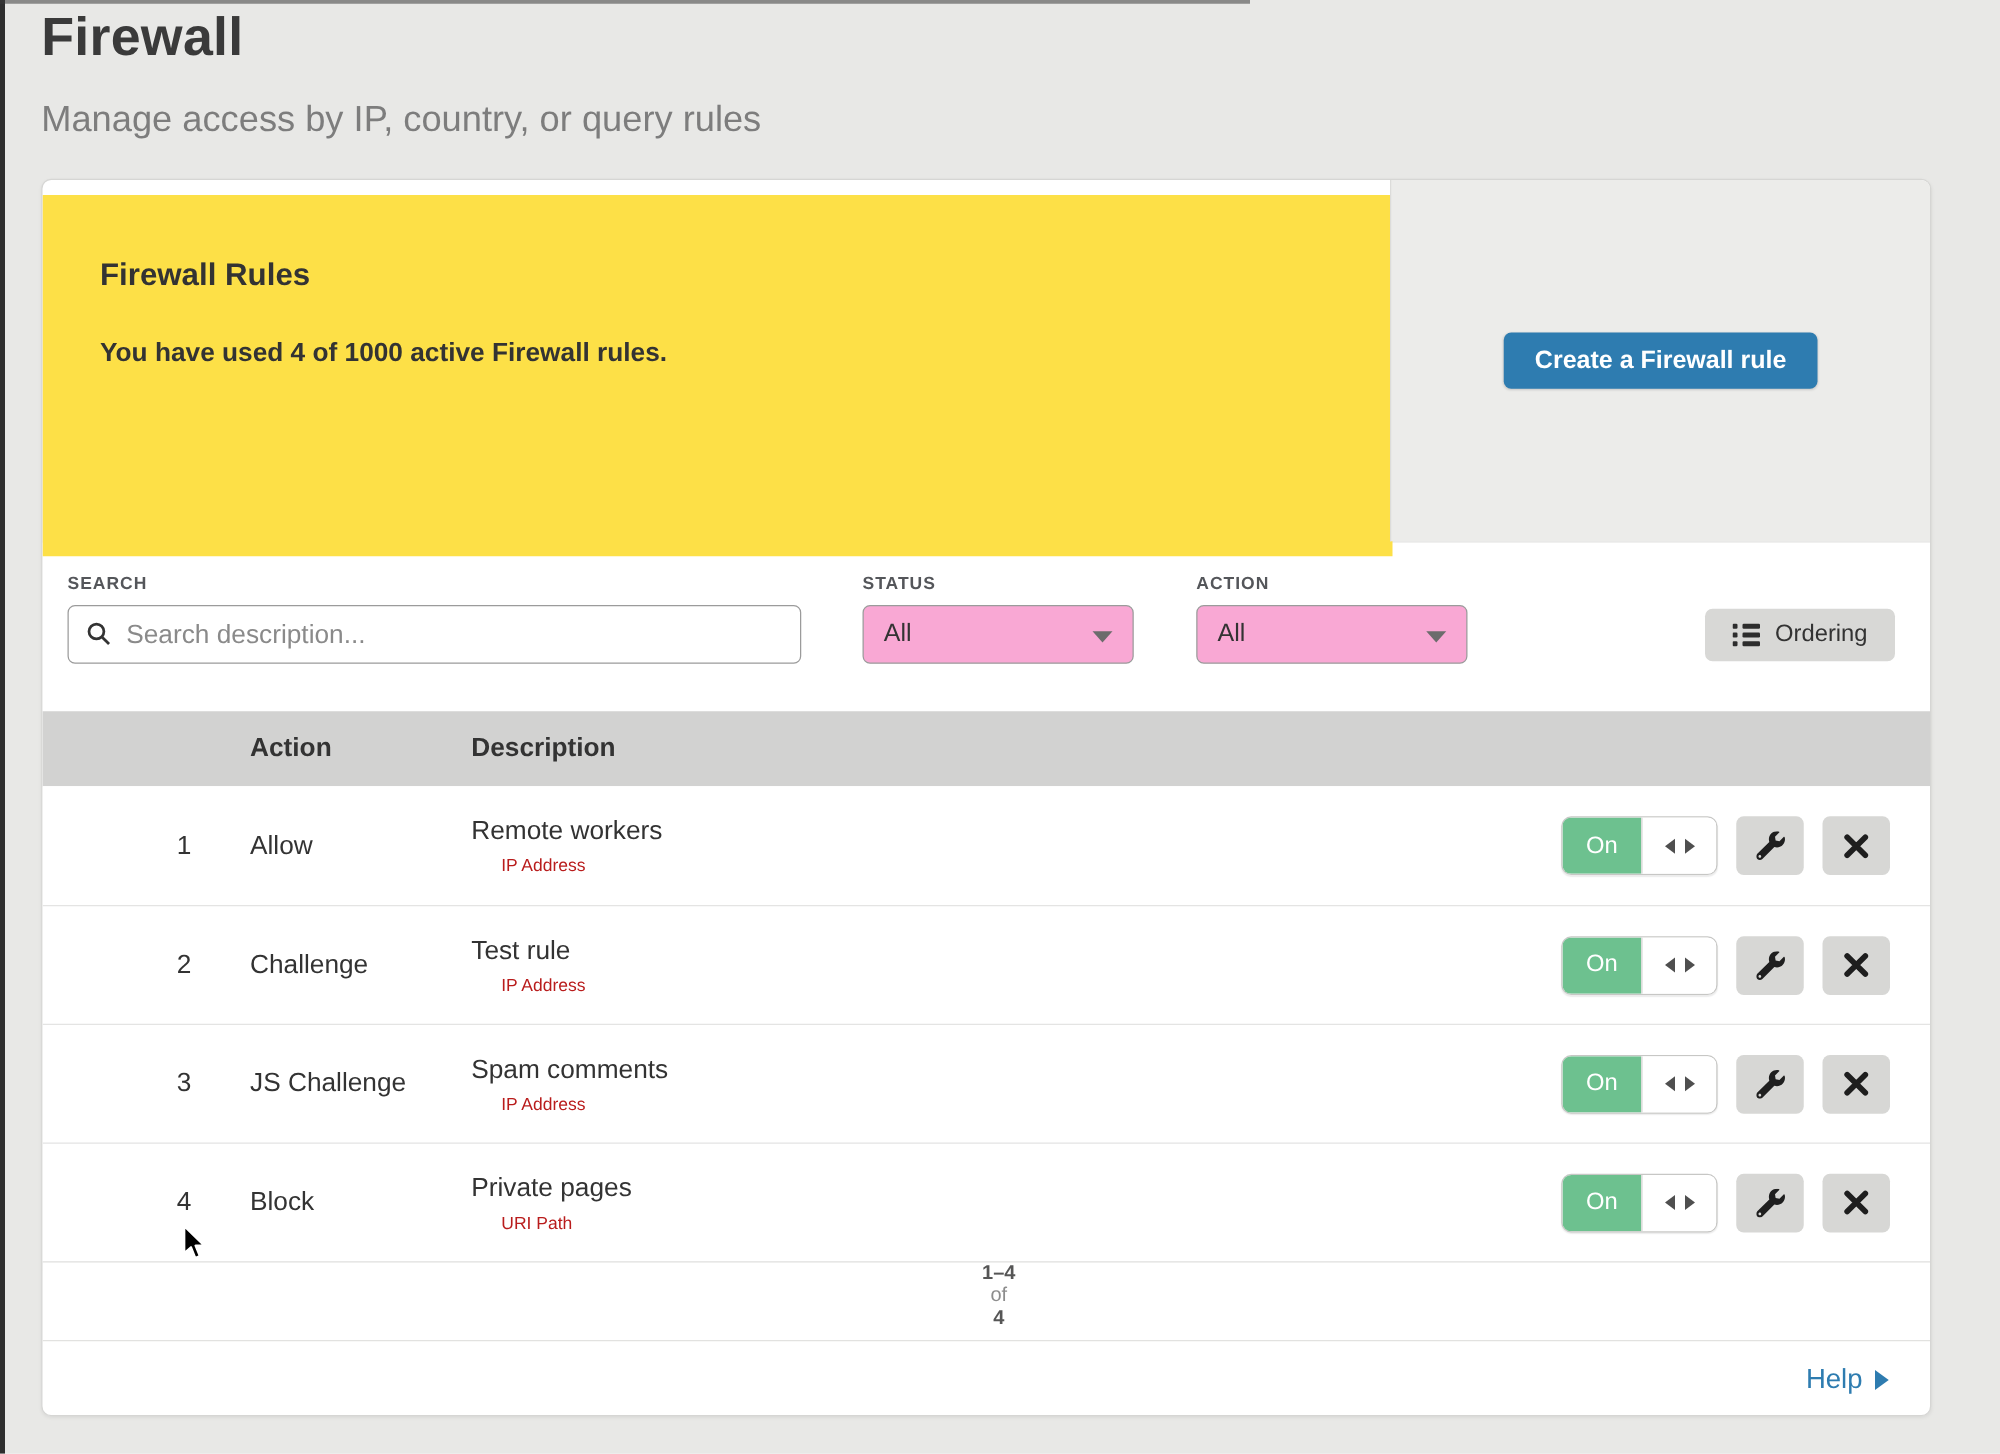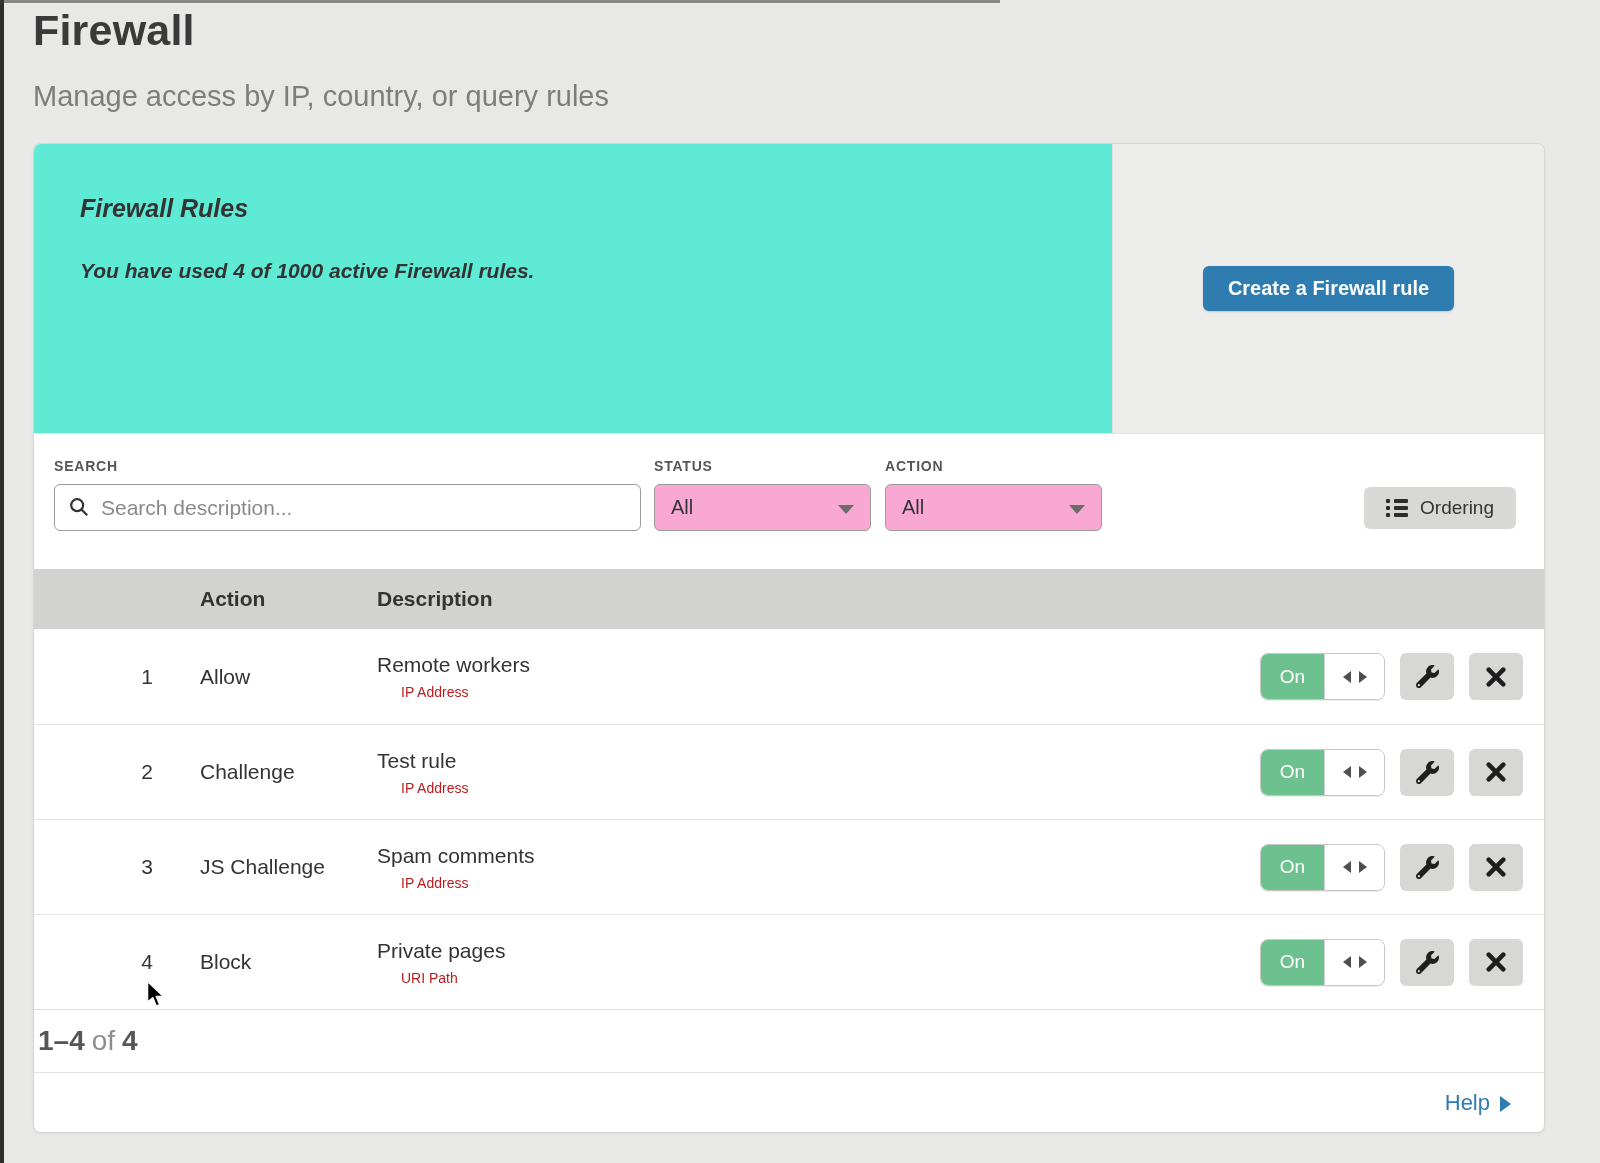--- a/index.html
+++ b/index.html
@@ -24,37 +24,37 @@
     position:absolute; left:33px; top:143px; width:1512px;
     background:#ffffff;
     border:1px solid #d6d6d4;
     border-radius:8px;
     box-shadow:0 1px 3px rgba(0,0,0,.06);
     overflow:hidden;
   }
 
   
   .card-top { position:relative; height:290px; border-bottom:1px solid #e2e2e0; }
-  .card-top-left { position:absolute; left:0; top:0; width:1080px; height:100%; padding:50px 60px 0 46px; background:#5eead4;font-style:italic; }
+  .card-top-left { position:absolute; left:0; top:12px; width:1080px; height:100%; padding:50px 60px 0 46px; background:#fde047; }
   .card-heading { margin:0; font-size:25px; font-weight:700; color:#333; }
   .card-desc { margin:24px 0 0 0; font-size:21px; line-height:1.72; color:#3f3f3f; max-width:950px; }
   .card-usage { margin:36px 0 0 0; font-size:21px; font-weight:700; color:#333; }
   .side-panel {
     position:absolute; right:0; top:0; width:432px; height:100%;
     background:#ececea; border-left:1px solid #dcdcda;
     display:flex; align-items:center; justify-content:center;
   }
   .create-btn {
     background:#2e7cb0; color:#fff; border:none; border-radius:6px;
     font-family:inherit; font-size:20px; font-weight:600;
     padding:11px 25px; cursor:pointer; box-shadow:0 1px 2px rgba(0,0,0,.15);
   }
 
   
-  .filters { height:135px; display:flex; align-items:flex-start; padding:24px 28px 0 20px; background:#fff; }
+  .filters { height:135px; display:flex; align-items:flex-start; padding:24px 28px 0 20px; background:#fff;gap:36px; }
   .filter-group { display:flex; flex-direction:column; }
   .filter-label { font-size:14px; font-weight:700; color:#54565a; letter-spacing:.8px; margin-bottom:10px; }
   .search-wrap { position:relative; width:587px; }
   .search-input {
     width:100%; height:47px; border:1px solid #9b9b9b; border-radius:6px;
     font-family:inherit; font-size:21px; color:#333; padding:0 14px 0 46px; background:#fff; outline:none;
   }
   .search-input::placeholder { color:#8a8a8a; }
   .search-icon { position:absolute; left:14px; top:12px; width:22px; height:22px; }
   .selectbox {
@@ -84,42 +84,42 @@
     height:95px; background:#fff;
     display:grid; grid-template-columns:133px 177px 1fr auto; align-items:center;
     border-top:1px solid #e4e4e3;
   }
   .rule-row:first-child { border-top:none; }
   .cell-priority { text-align:right; padding-right:14px; font-size:21px; color:#333; }
   .cell-action { padding-left:33px; font-size:21px; color:#333; }
   .cell-desc { padding-left:33px; }
   .desc-title { font-size:21px; color:#333; }
   .desc-sub { font-size:14px; color:#b91c1c; margin-top:7px;margin-left:24px; }
-  .cell-controls { display:flex; align-items:center; gap:15px; padding-right:21px; }
+  .cell-controls { display:flex; align-items:center; gap:15px; padding-right:32px; }
 
   .toggle {
     display:flex; width:125px; height:47px;
     border:1px solid #c7c7c5; border-radius:8px; overflow:hidden; cursor:pointer;
     background:#fff; box-shadow:0 1px 1px rgba(0,0,0,.08);
   }
   .toggle-on {
     width:63px; background:#6dc18f; color:#fff; font-size:19px; font-weight:500;
     display:flex; align-items:center; justify-content:center;
   }
   .toggle-handle {
     flex:1; background:#fff; display:flex; align-items:center; justify-content:center;
     border-left:1px solid #d2d2d0;
   }
   .icon-btn {
     width:54px; height:47px; border:none; border-radius:6px; background:#d7d7d5;
     display:flex; align-items:center; justify-content:center; cursor:pointer;
   }
 
   
-  .pagination { height:63px; display:flex; align-items:center; padding-left:4px; border-top:1px solid #e0e0de; font-size:28px; }
+  .pagination { height:63px; display:flex; align-items:center; padding-left:20px; border-top:1px solid #e0e0de; font-size:16px;flex-direction:column; }
   .pg-range { font-weight:700; color:#565656; }
   .pg-of { color:#8d8d8d; margin:0 7px; }
   .pg-total { font-weight:700; color:#565656; }
   .card-footer { height:60px; border-top:1px solid #e2e2e0; display:flex; align-items:center; justify-content:flex-end; padding-right:33px; }
   .help-link { display:flex; align-items:center; gap:10px; font-size:22px; font-weight:500; color:#2e7cb0; text-decoration:none; cursor:pointer;margin-left:42px; }
   .help-arrow { width:0; height:0; border-top:8px solid transparent; border-bottom:8px solid transparent; border-left:11px solid #2e7cb0; margin-top:2px; }
 
   .mouse-cursor { position:absolute; left:143px; top:980px; width:26px; height:30px; pointer-events:none; }
 </style>
 </head>

